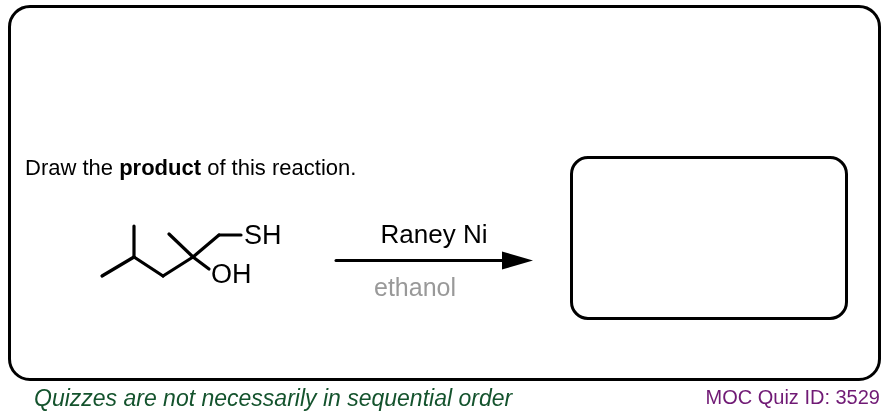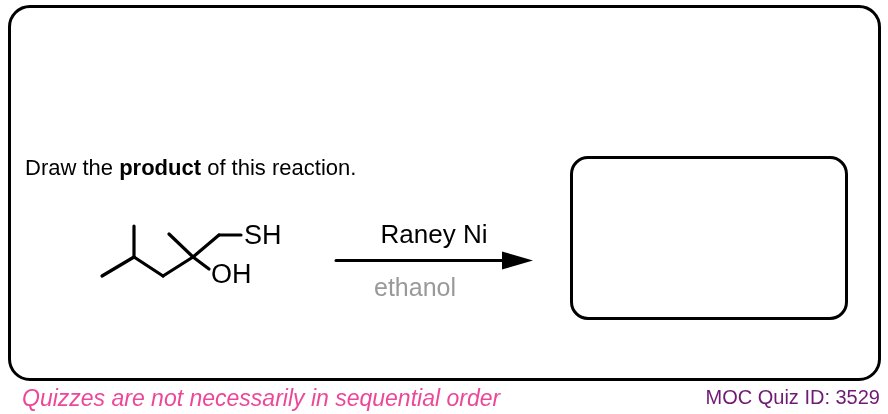--- a/index.html
+++ b/index.html
@@ -65,25 +65,25 @@
     width: 278px;
     height: 164px;
     border: 3px solid #000;
     border-radius: 18px;
     box-sizing: border-box;
     background: #ffffff;
     cursor: crosshair;
   }
   .footer-note {
     position: absolute;
-    left: 22px;
+    left: 34px;
     top: 385px;
     font-size: 23px;
     font-style: italic;
-    color: #ec4899;
+    color: #14532d;
     white-space: nowrap;
   }
   .footer-id {
     position: absolute;
     right: 8px;
     top: 386px;
     font-size: 20px;
     color: #701a75;
     white-space: nowrap;
   }

